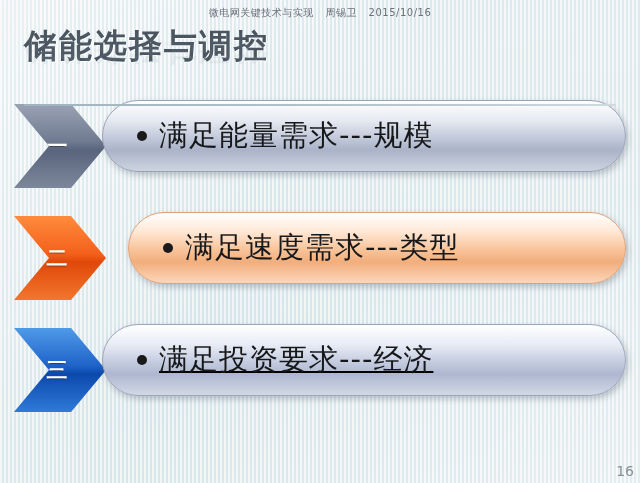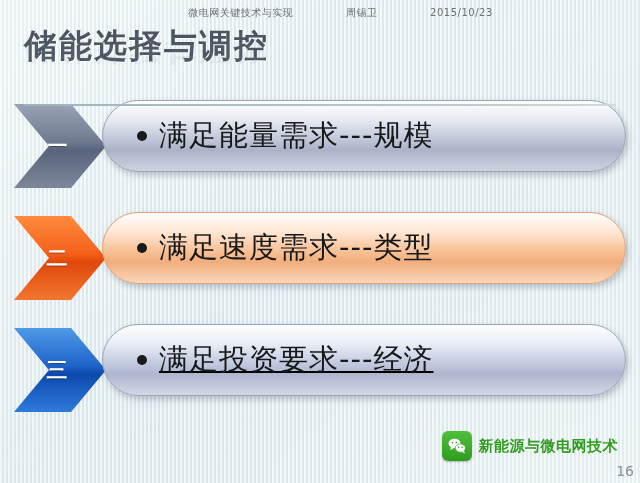--- a/index.html
+++ b/index.html
@@ -40,21 +40,21 @@
     top: 6px;
     left: 0;
     width: 100%;
     text-align: center;
     font-family: "DejaVu Sans", "Liberation Sans", sans-serif;
     font-size: 10px;
     color: #6b6f78;
     letter-spacing: 0.5px;
     z-index: 5;
   }
-  .header span { margin: 0 4px; padding-left: 41px; }
+  .header span { margin: 0 4px; }
 
   
   .title-wrap {
     position: absolute;
     top: 26px;
     left: 24px;
     width: 590px;
     height: 48px;
     z-index: 4;
   }
@@ -163,20 +163,21 @@
     background: linear-gradient(to bottom, #ffffff 0%, #e6e9f1 28%, #c3cadb 52%, #aab3c8 70%, #cdd3e0 100%);
     border: 1px solid #9aa2b6;
   }
   
   .row-2 .chevron {
     background: linear-gradient(to bottom, #ff8b3d 0%, #f4601a 45%, #e0480a 55%, #f2762e 100%);
   }
   .row-2 .bar {
     background: linear-gradient(to bottom, #ffffff 0%, #ffe6d3 28%, #f8c49a 52%, #f2ae7c 70%, #fbd6bb 100%);
     border: 1px solid #e0a178;
+    margin-left: 26px;
   }
   
   .row-3 .chevron {
     background: linear-gradient(to bottom, #4f9ae8 0%, #1f63c9 45%, #0c49ad 55%, #2f7ad8 100%);
   }
   .row-3 .bar {
     background: linear-gradient(to bottom, #ffffff 0%, #e8ecf5 28%, #c5cde1 52%, #aeb7cf 70%, #d2d8e6 100%);
     border: 1px solid #9ba5bd;
     text-decoration: underline;
   }
@@ -220,21 +221,21 @@
   }
 </style>
 </head>
 <body>
 
 <div class="slide">
 
   <div class="header">
     <span>微电网关键技术与实现</span>
     <span>周锡卫</span>
-    <span>2015/10/23</span>
+    <span>2015/10/16</span>
   </div>
 
   <div class="title-wrap">
     <div class="title">储能选择与调控</div>
     <div class="title-reflection">储能选择与调控</div>
     <div class="title-rule"></div>
   </div>
 
   <div class="rows">
 
@@ -263,31 +264,16 @@
         <span class="chevron-num">三</span>
       </div>
       <div class="bar">
         <span class="bullet"></span>
         <span class="bar-text">满足投资要求---经济</span>
       </div>
     </div>
 
   </div>
 
-  <div class="footer">
-    <div class="wechat-badge">
-      <svg width="20" height="20" viewBox="0 0 24 24" aria-hidden="true">
-        <ellipse cx="9" cy="9" rx="7.2" ry="5.8" fill="#ffffff"></ellipse>
-        <polygon points="5,13 4,17 8,14.5" fill="#ffffff"></polygon>
-        <circle cx="6.6" cy="7.8" r="1" fill="#2f9c1f"></circle>
-        <circle cx="11.2" cy="7.8" r="1" fill="#2f9c1f"></circle>
-        <ellipse cx="16" cy="14.5" rx="6.2" ry="5" fill="#ffffff" stroke="#2f9c1f" stroke-width="0.8"></ellipse>
-        <polygon points="20.5,18 21.4,21 18,19.2" fill="#ffffff"></polygon>
-        <circle cx="14" cy="13.6" r="0.9" fill="#2f9c1f"></circle>
-        <circle cx="18" cy="13.6" r="0.9" fill="#2f9c1f"></circle>
-      </svg>
-    </div>
-    <div class="footer-text">新能源与微电网技术</div>
-  </div>
 
   <div class="page-number">16</div>
 
 </div>
 
 </body></html>

